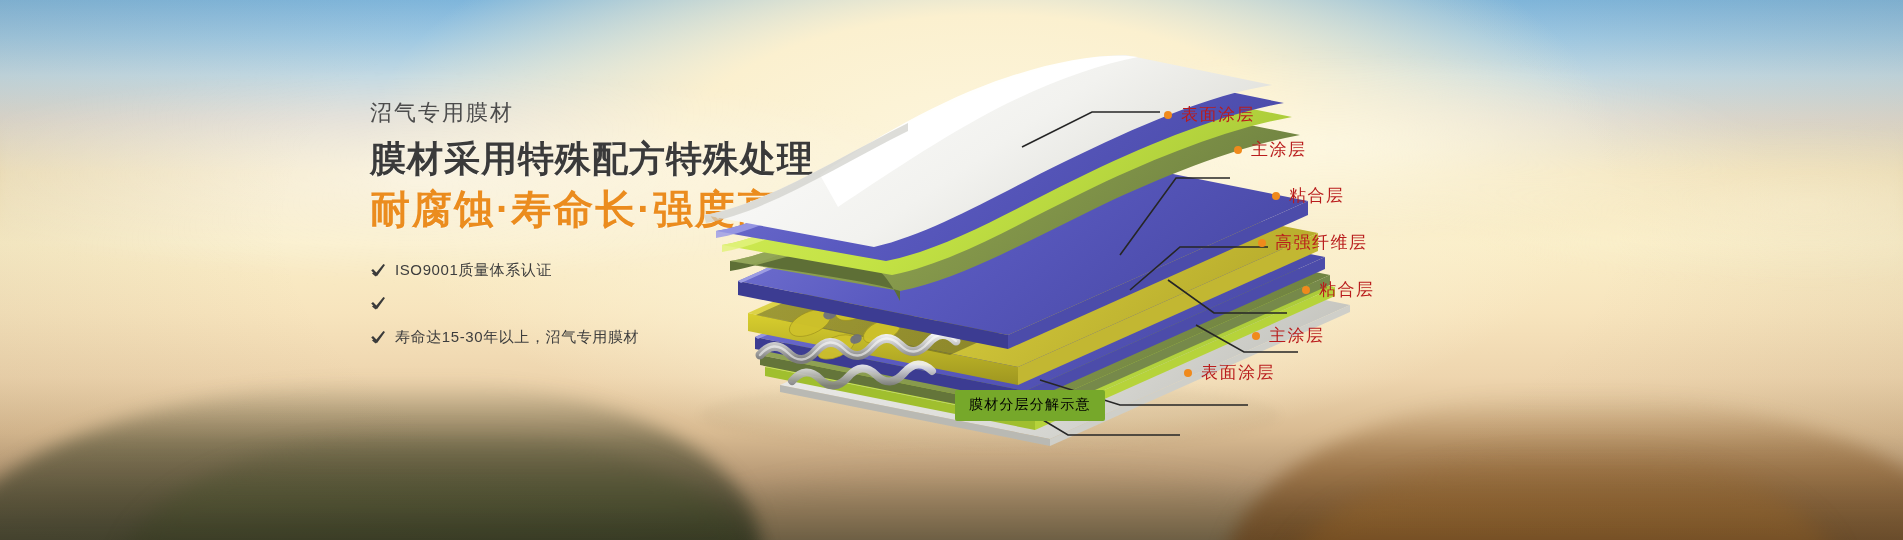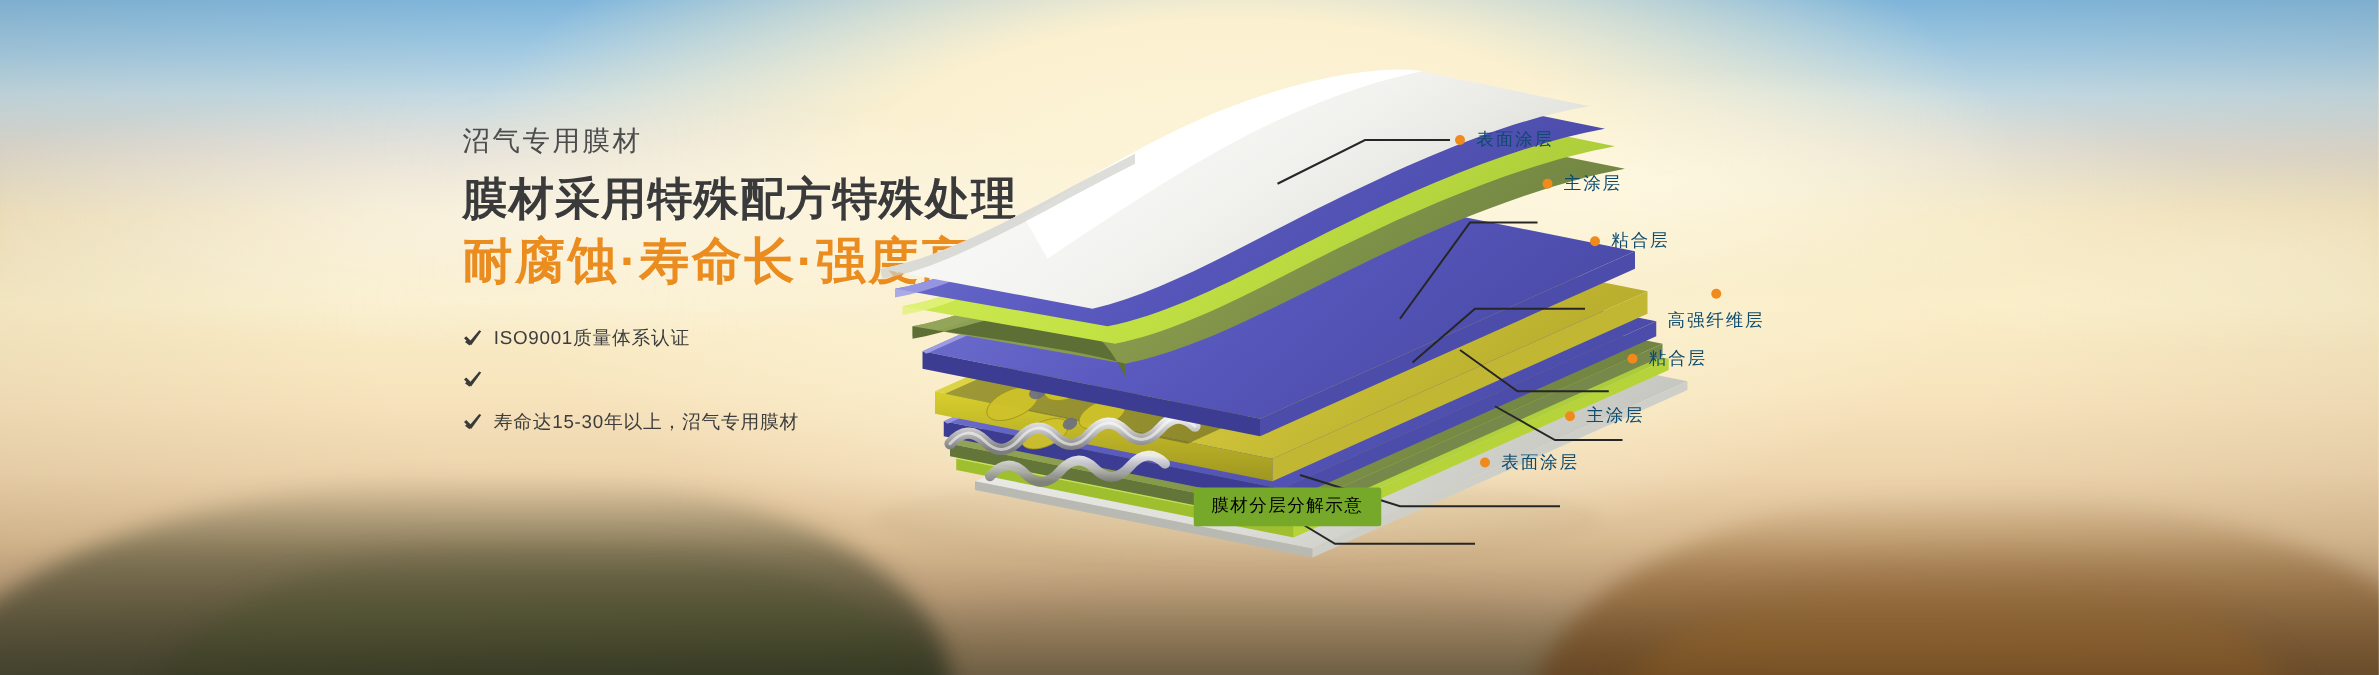--- a/index.html
+++ b/index.html
@@ -104,21 +104,21 @@
   .bullet-txt { font-size:15px; color:#3d3d3d; letter-spacing:.6px; }
 
   
   #diagram { position:absolute; left:660px; top:55px; width:740px; height:400px; }
   #diagram svg { display:block; }
 
   
   .callouts { position:absolute; left:0; top:0; width:1903px; height:540px; pointer-events:none; }
   .callout { position:absolute; display:flex; align-items:center; gap:9px; white-space:nowrap; }
   .dot { width:8px; height:8px; border-radius:50%; background:#f08a1c; flex:0 0 8px; }
-  .cl-txt { font-size:14px; color:#0c4a6e; letter-spacing:1.5px; }
+  .cl-txt { font-size:17px; color:#b91c1c; letter-spacing:1.5px; }
 
   .leader { position:absolute; overflow:visible; }
   .leader path { fill:none; stroke:#262626; stroke-width:1.6; }
 
   .badge {
     position:absolute; left:955px; top:390px;
     background:#76a82a; color:#000000;
     font-size:14px; letter-spacing:1.2px;
     padding:6px 14px 7px; border-radius:2px;
   }
@@ -361,21 +361,21 @@
       <span class="cl-txt">表面涂层</span>
     </div>
     <div class="callout" style="left:1234px; top:138px;">
       <span class="dot"></span>
       <span class="cl-txt">主涂层</span>
     </div>
     <div class="callout" style="left:1272px; top:184px;">
       <span class="dot"></span>
       <span class="cl-txt">粘合层</span>
     </div>
-    <div class="callout" style="left:1334px; top:231px;flex-direction:column;">
+    <div class="callout" style="left:1258px; top:231px;">
       <span class="dot"></span>
       <span class="cl-txt">高强纤维层</span>
     </div>
     <div class="callout" style="left:1302px; top:278px;">
       <span class="dot"></span>
       <span class="cl-txt">粘合层</span>
     </div>
     <div class="callout" style="left:1252px; top:324px;">
       <span class="dot"></span>
       <span class="cl-txt">主涂层</span>

